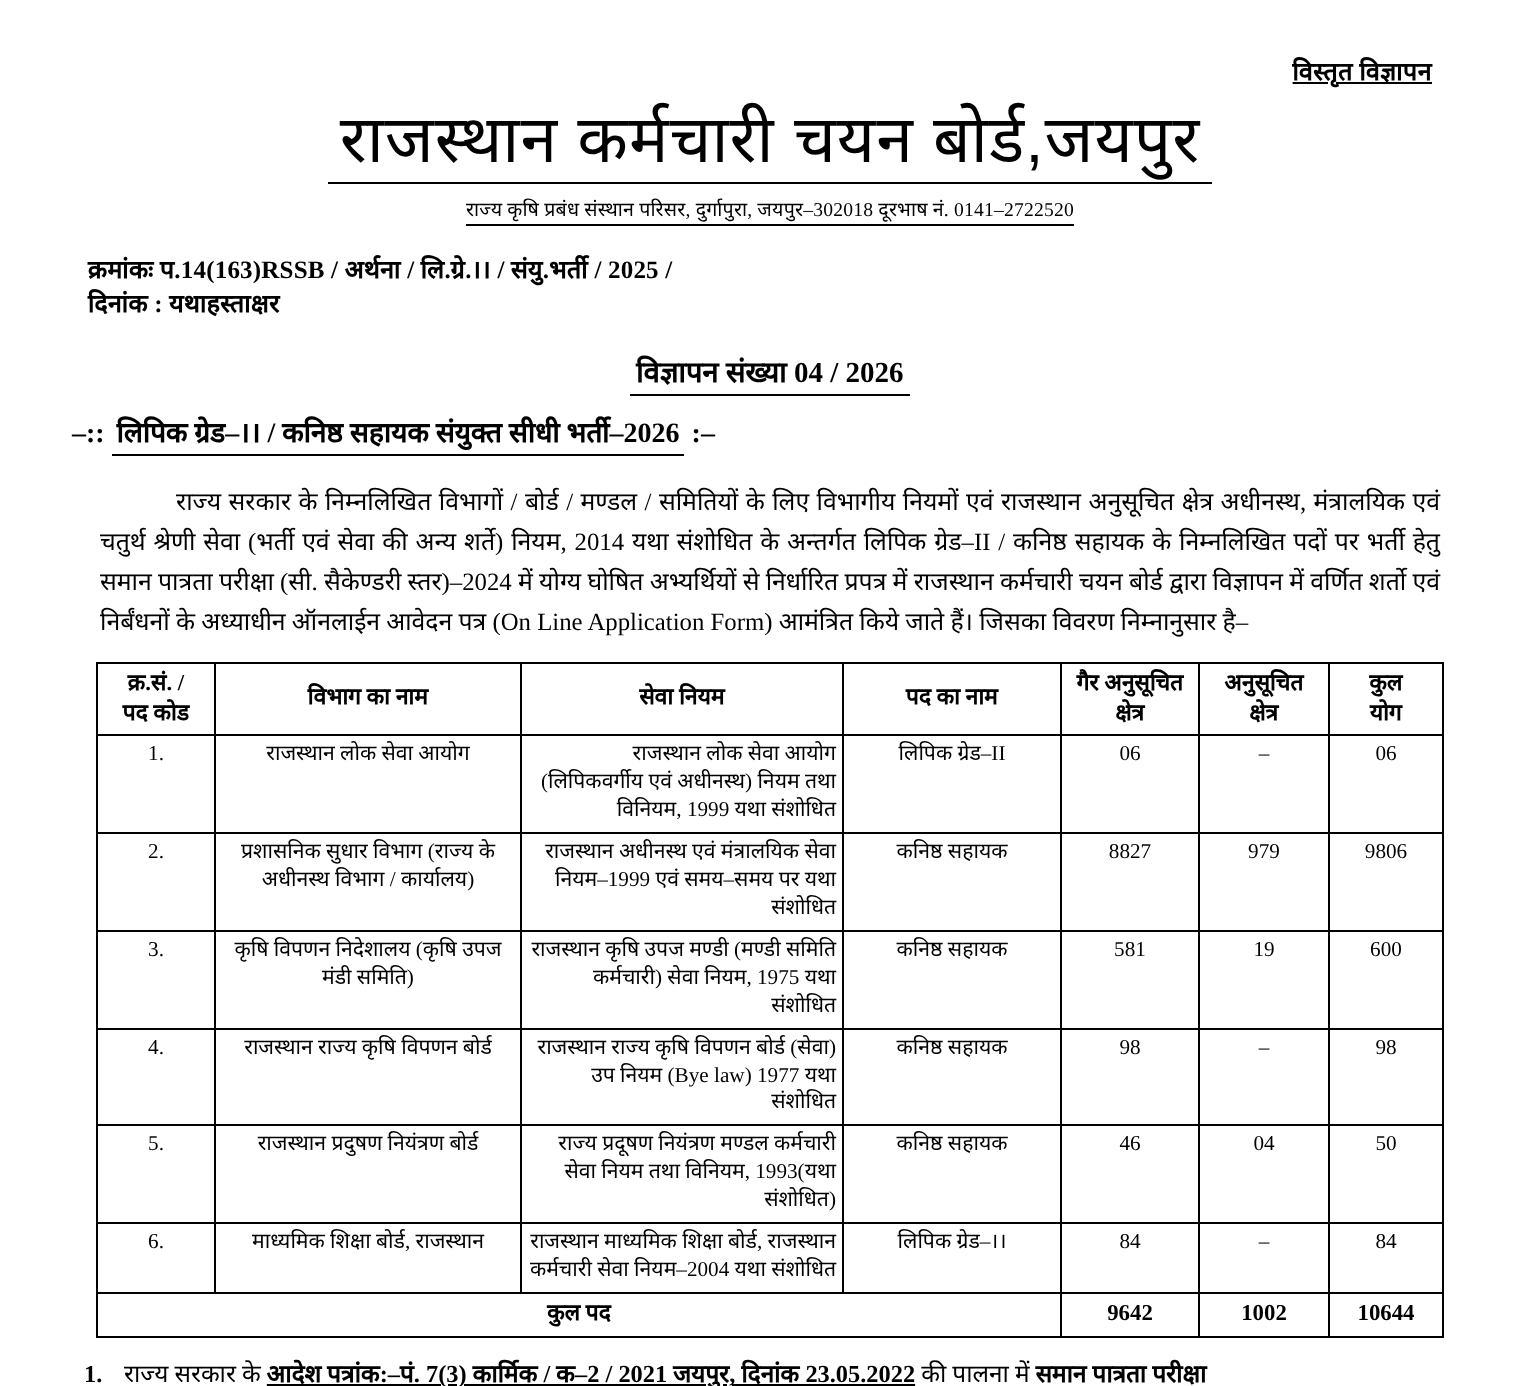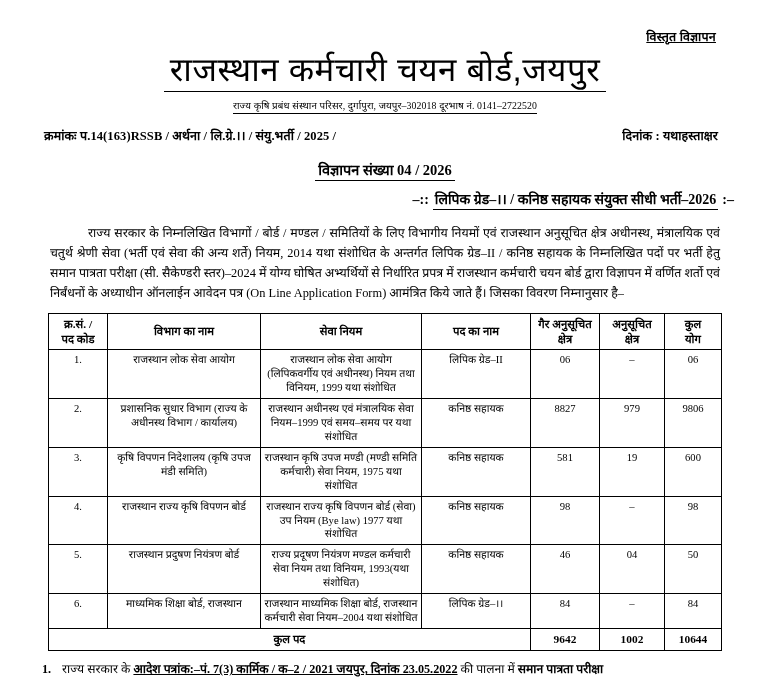--- a/index.html
+++ b/index.html
@@ -61,41 +61,42 @@
     padding-bottom: 1px;
     letter-spacing: .1px;
   }
 
   .meta-row {
     display: flex;
     justify-content: space-between;
     align-items: baseline;
     margin-top: 13px;
     padding: 0 16px 0 8px;
+    flex-direction: column;
   }
   .meta-left, .meta-right {
     font-size: 12.5px;
     font-weight: bold;
     letter-spacing: .1px;
   }
 
   
   .advt-no-wrap {
     text-align: center;
     margin-top: 15px;
   }
   .advt-no {
     font-size: 14.5px;
     font-weight: bold;
     display: inline-block;
     border-bottom: 1.4px solid #000;
     padding: 0 3px 1px 3px;
   }
   .subject-wrap {
-    text-align: right;
+    text-align: left;
     margin-top: 8px;
   }
   .subject-dash {
     font-size: 14px;
     font-weight: bold;
   }
   .subject {
     font-size: 14px;
     font-weight: bold;
     display: inline-block;
@@ -132,21 +133,21 @@
   table.main-table thead th {
     text-align: center;
     font-weight: bold;
     font-size: 11.4px;
     vertical-align: middle;
     line-height: 1.25;
     padding: 3px 2px;
   }
   td.c-sno   { text-align: center; width: 54px; }
   td.c-dept  { text-align: center; width: 148px; }
-  td.c-rule  { text-align: center; width: 156px; }
+  td.c-rule  { text-align: right; width: 156px; }
   td.c-post  { text-align: center; width: 104px; }
   td.c-nonsch{ text-align: center; width: 64px; }
   td.c-sch   { text-align: center; width: 60px; }
   td.c-total { text-align: center; width: 52px; }
 
   th.h-sno   { width: 54px; }
   th.h-dept  { width: 148px; }
   th.h-rule  { width: 156px; }
   th.h-post  { width: 104px; }
   th.h-nonsch{ width: 64px; }

